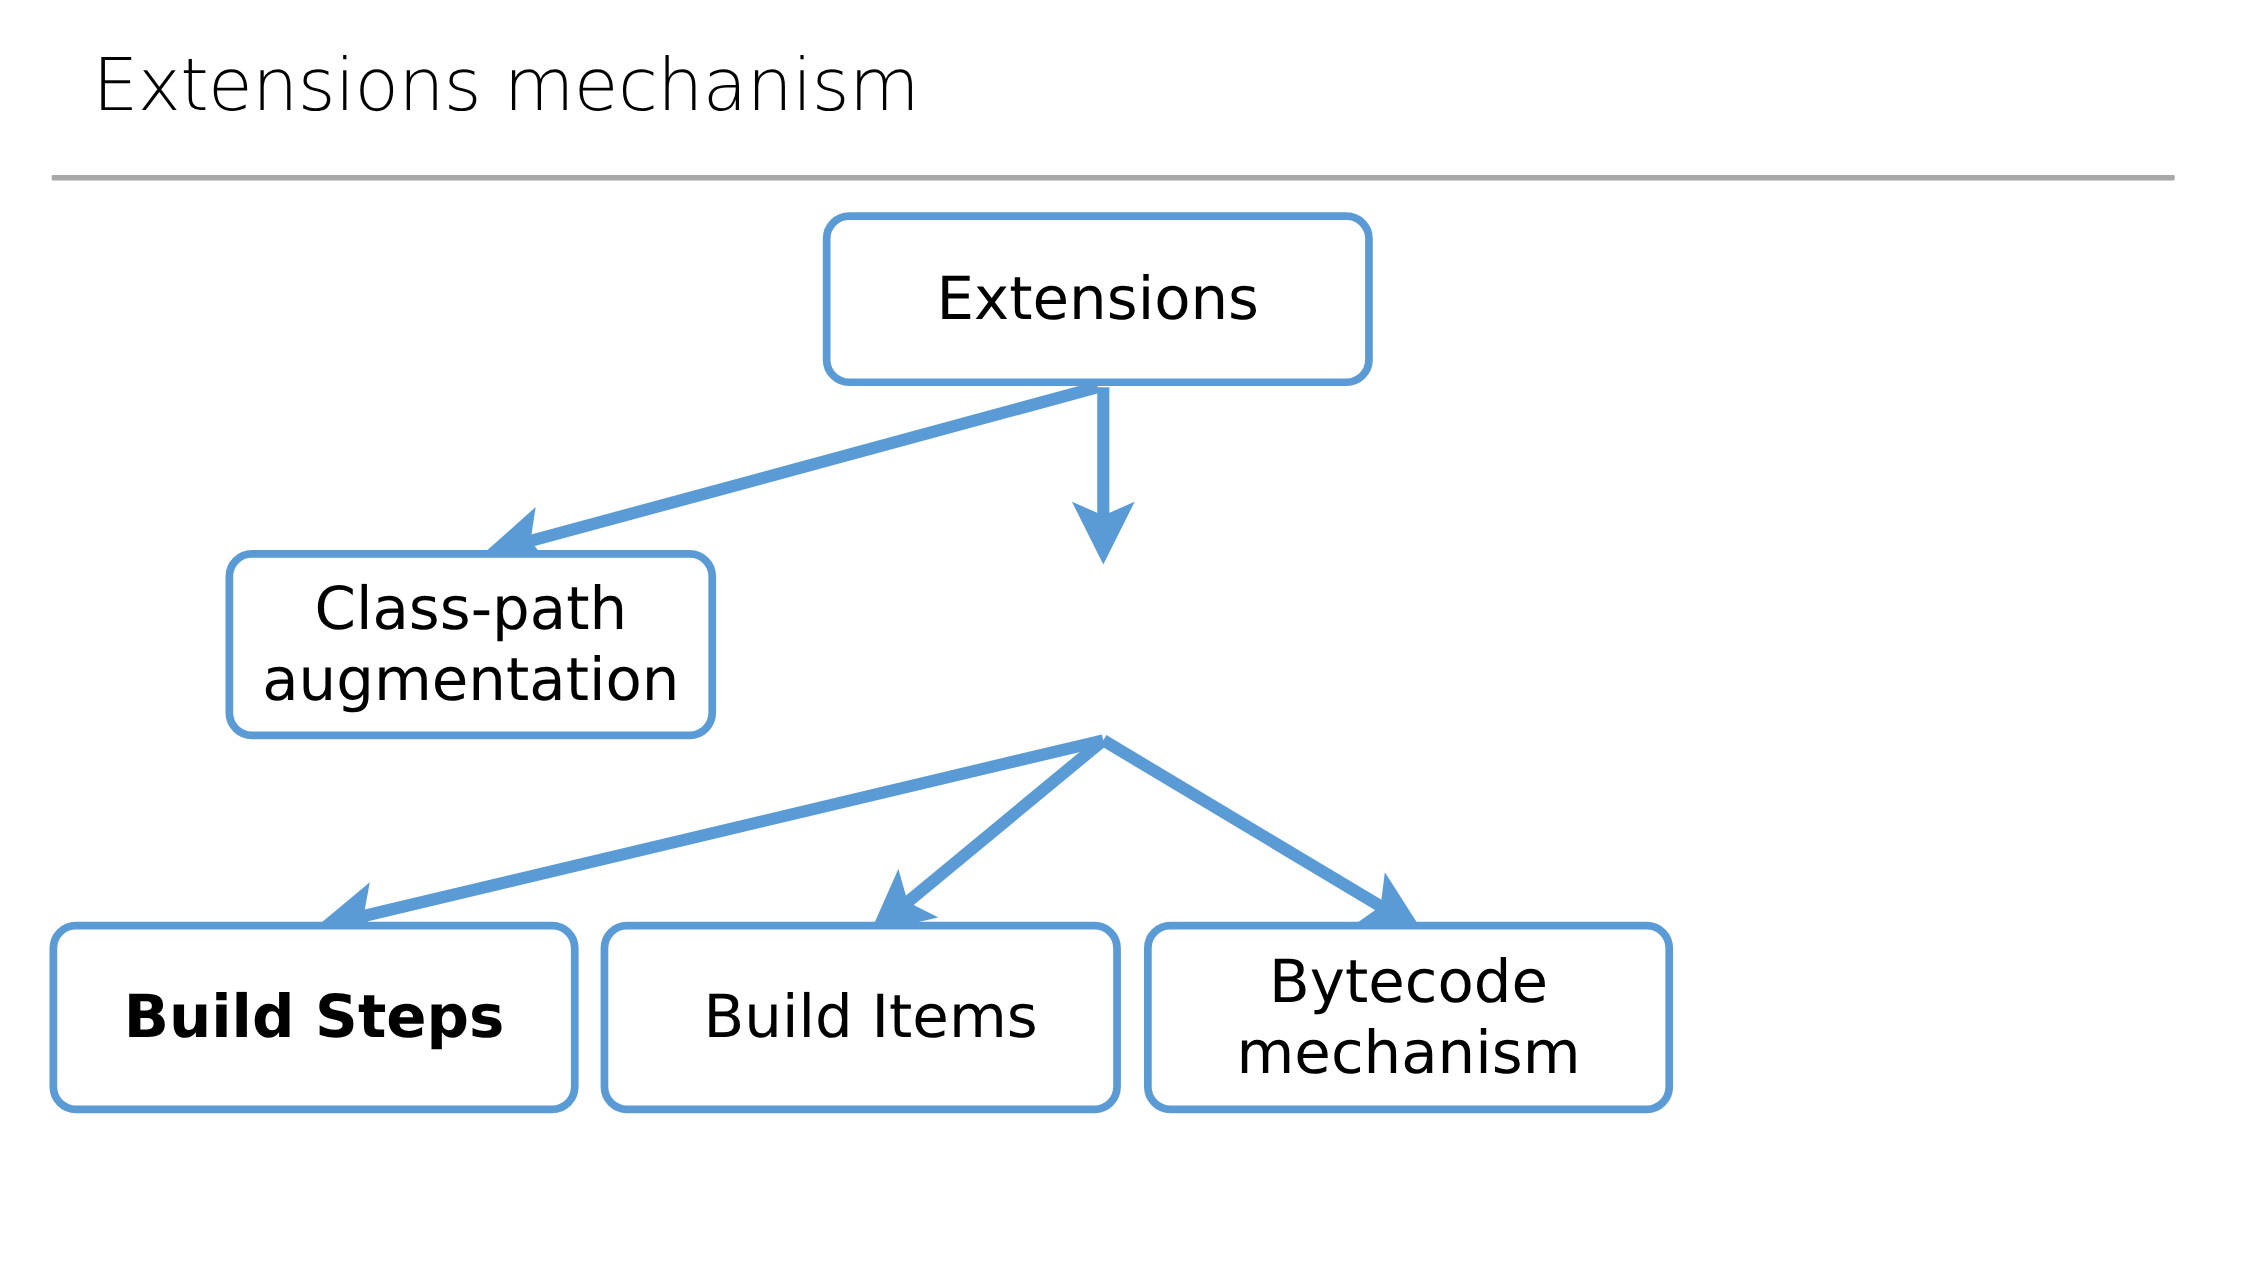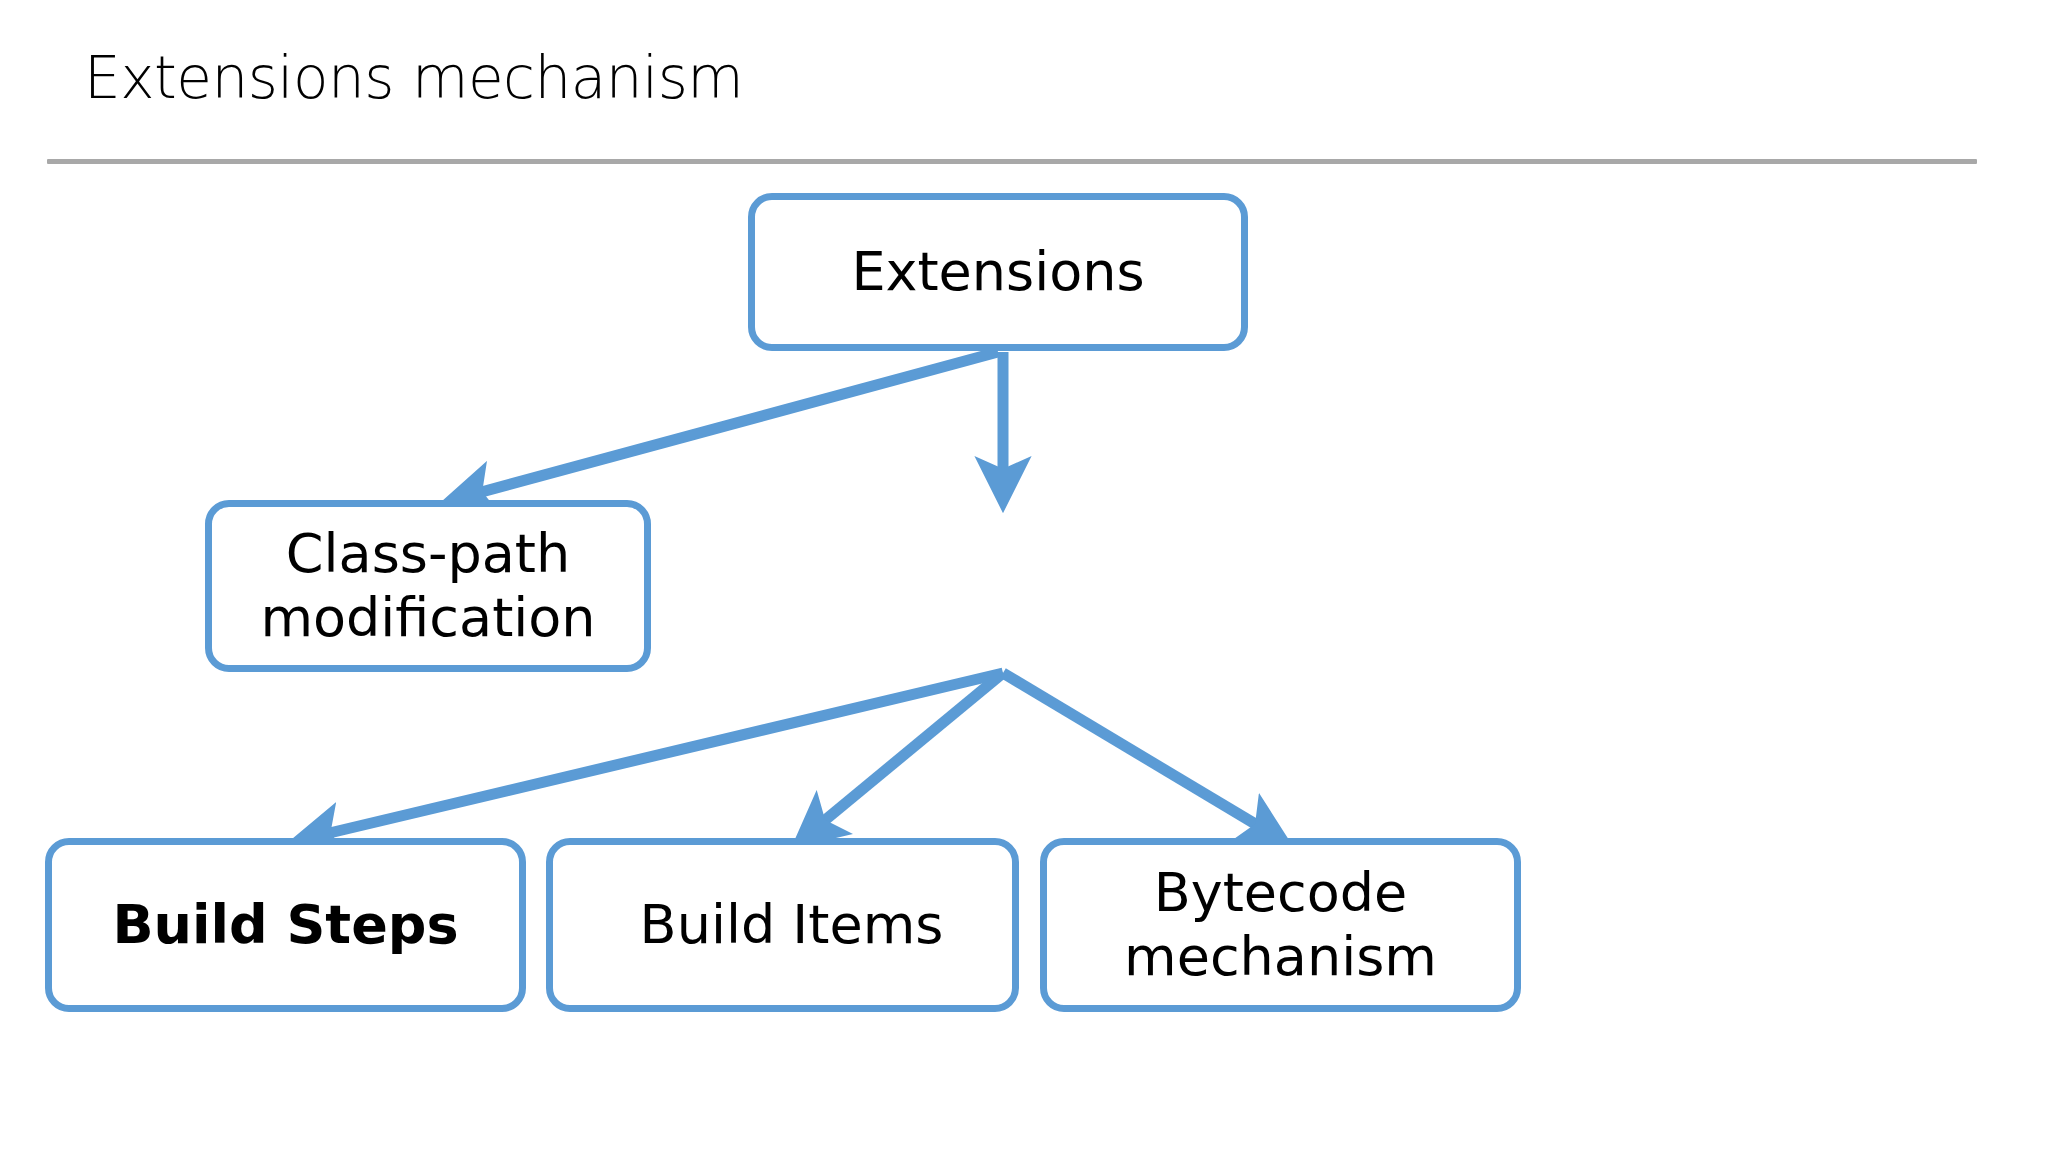--- a/index.html
+++ b/index.html
@@ -22,21 +22,21 @@
   #slide-title {
     position: absolute;
     left: 84px;
     top: 22px;
     width: 1800px;
     height: 112px;
     display: flex;
     align-items: center;
     font-family: "DejaVu Sans", "Liberation Sans", sans-serif;
     font-weight: 300;
-    font-size: 58px;
+    font-size: 66px;
     line-height: 1.05;
     color: #000000;
     letter-spacing: -0.5px;
     white-space: nowrap;
   }
   #title-rule {
     position: absolute;
     left: 47px;
     top: 159px;
     width: 1930px;
@@ -116,21 +116,21 @@
   </svg>
 
   <div id="diagram">
 
     <div class="node" id="node-extensions">
       <span class="node-label">Extensions</span>
     </div>
 
     <div class="node" id="node-classpath">
       <span class="node-label">Class-path
-modification</span>
+augmentation</span>
     </div>
 
 
     <div class="node" id="node-buildsteps">
       <span class="node-label">Build Steps</span>
     </div>
 
     <div class="node" id="node-builditems">
       <span class="node-label">Build Items</span>
     </div>

